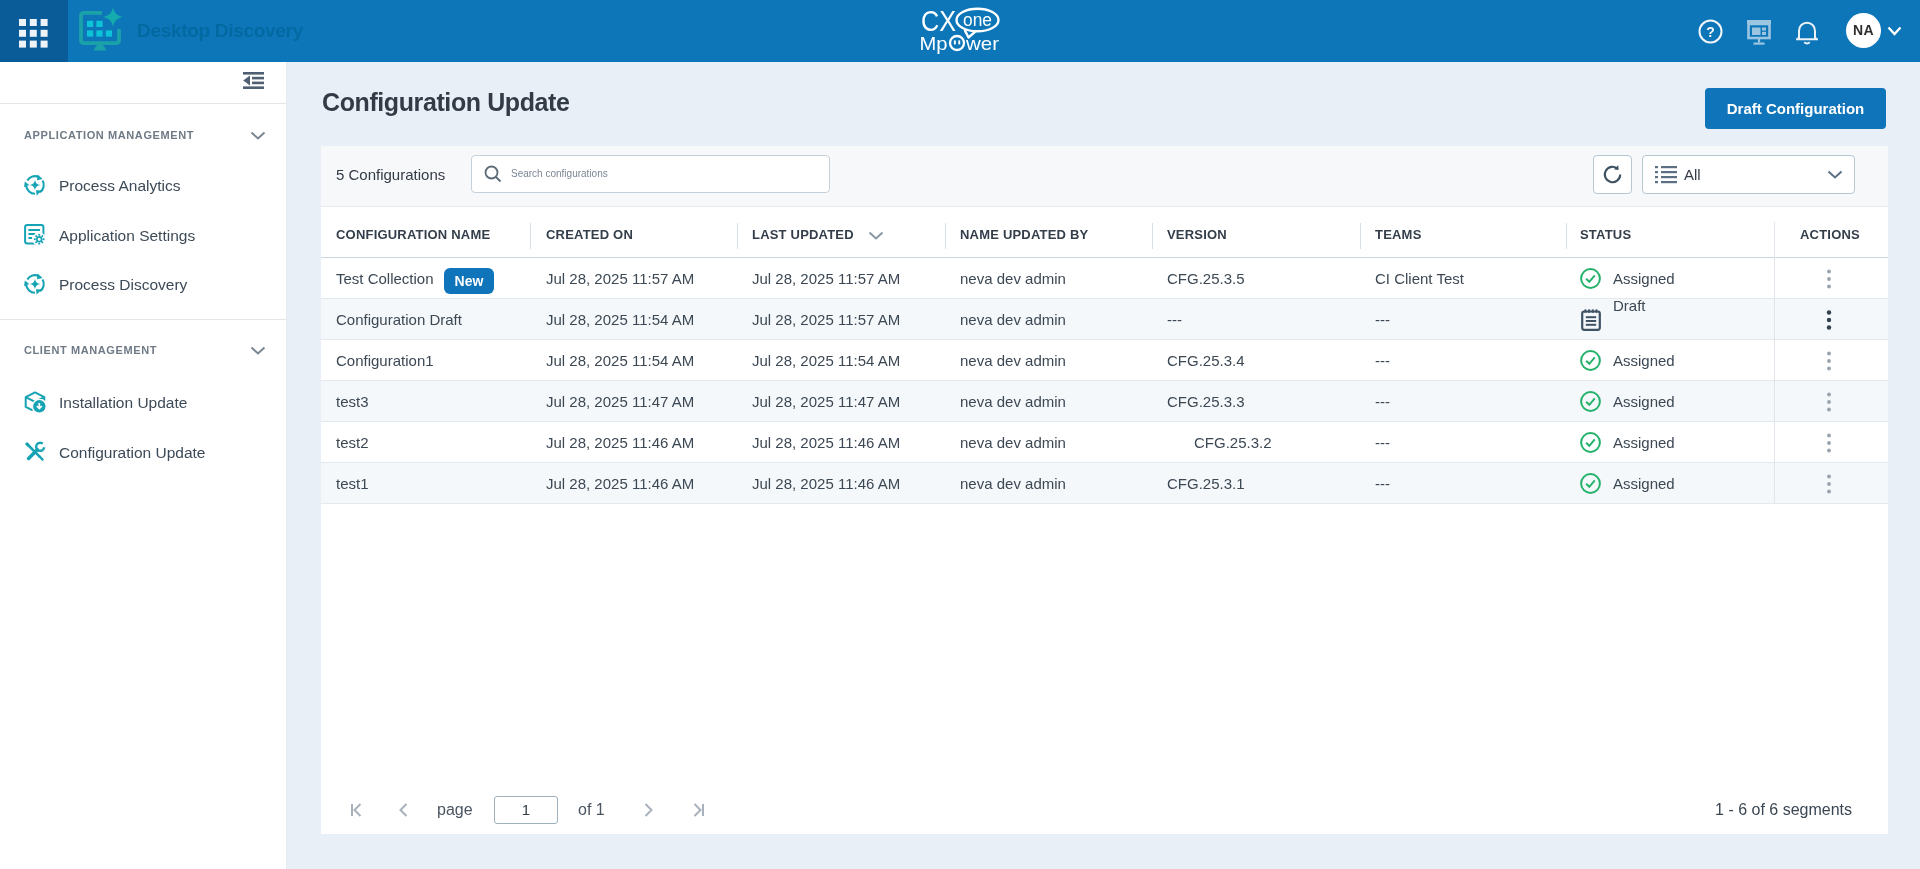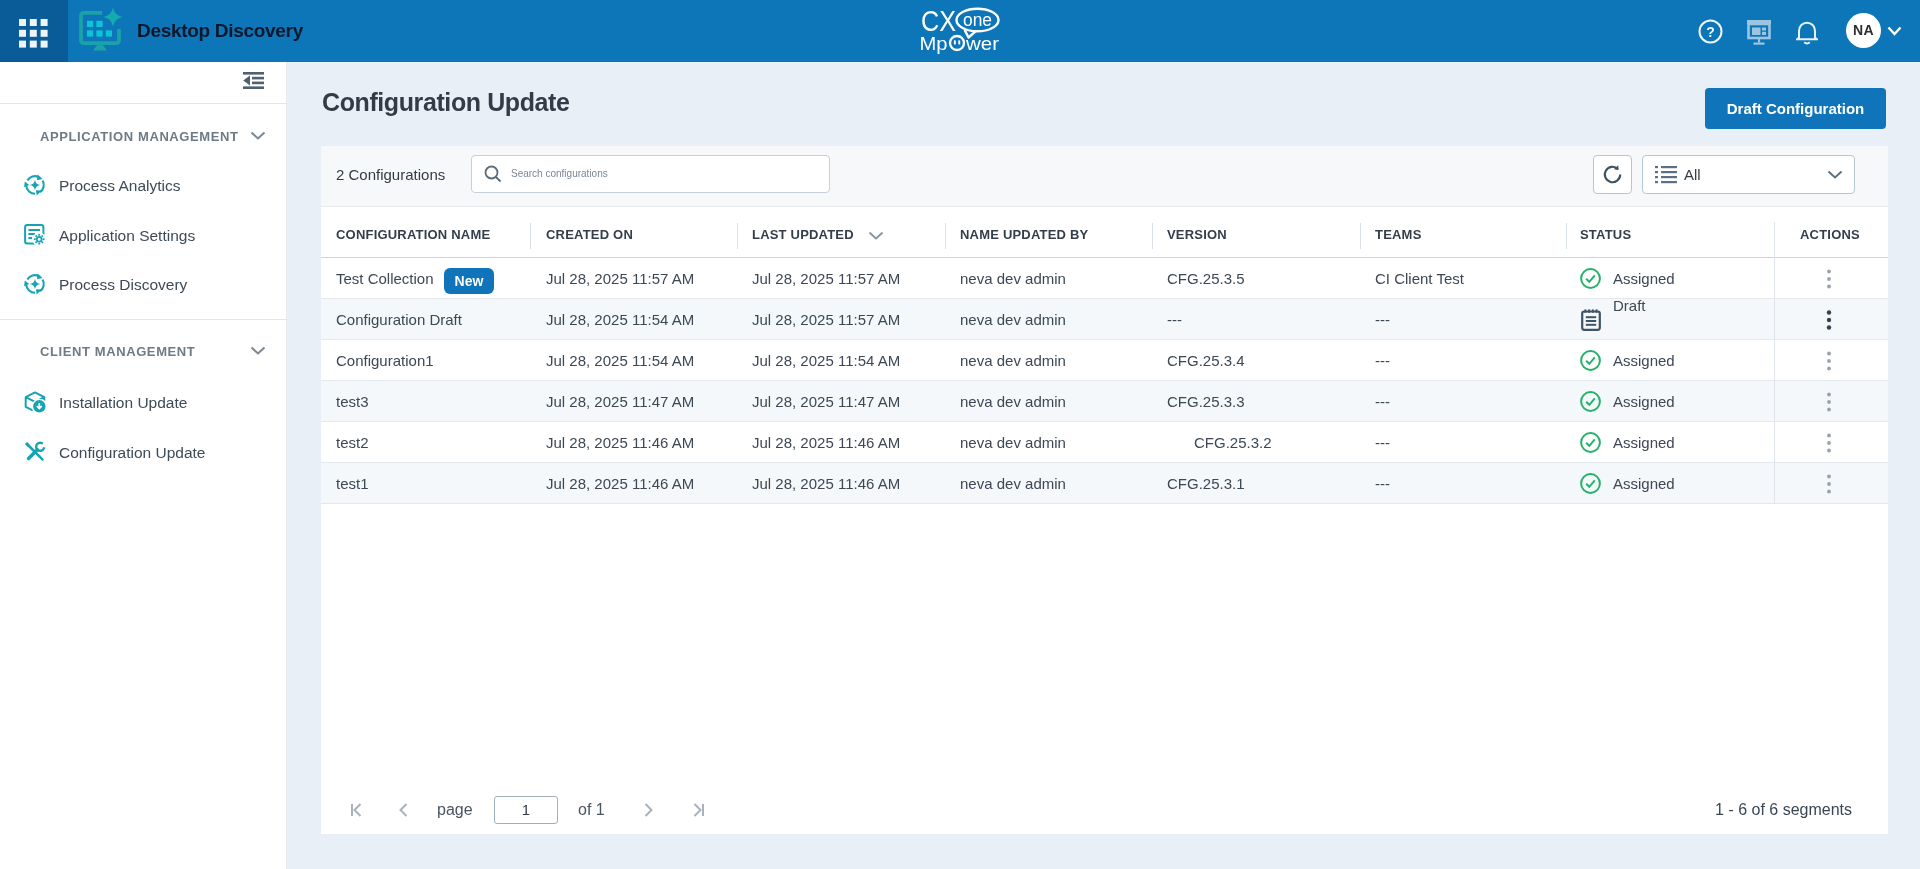--- a/index.html
+++ b/index.html
@@ -4,29 +4,29 @@
 <style>
 * { margin:0; padding:0; box-sizing:border-box; }
 html,body { width:1920px; height:869px; overflow:hidden; font-family:"Liberation Sans", sans-serif; }
 .abs { position:absolute; }
 body { position:relative; background:#e9eff7; }
 
 
 #topbar { position:absolute; left:0; top:0; width:1920px; height:62px; background:#0d76b9; }
 #appsq { position:absolute; left:0; top:0; width:68px; height:62px; background:#0a5c98; }
 
-#ddname { position:absolute; left:137px; top:0; height:62px; line-height:62px; color:#0f172a; font-size:19px; font-weight:700; letter-spacing:-0.3px; }
+#ddname { position:absolute; left:137px; top:0; height:62px; line-height:62px; color:#0369a1; font-size:19px; font-weight:700; letter-spacing:-0.3px; }
 
 
 #avatar { position:absolute; left:1846px; top:13px; width:35px; height:35px; border-radius:50%; background:#fff; color:#2e2e2e; font-size:14px; font-weight:700; text-align:center; line-height:35px; letter-spacing:0.3px; }
 
 
 #sidebar { position:absolute; left:0; top:62px; width:287px; height:807px; background:#fff; border-right:1px solid #e6eaee; }
 .sdiv { position:absolute; left:0; width:287px; height:1px; background:#e2e6ea; }
-.shead { position:absolute; left:40px; font-size:13px; font-weight:700; color:#6e7a85; letter-spacing:0.6px; }
+.shead { position:absolute; left:24px; font-size:11px; font-weight:700; color:#6e7a85; letter-spacing:0.6px; }
 .sitem { position:absolute; left:59px; font-size:15.5px; color:#3d4a57; }
 
 
 #heading { position:absolute; left:322px; top:88px; font-size:25px; font-weight:700; color:#333b46; letter-spacing:-0.4px; }
 #createbtn { position:absolute; left:1705px; top:88px; width:181px; height:41px; background:#0f74b9; border-radius:4px; color:#fff; font-size:15px; font-weight:700; text-align:center; line-height:41px; }
 #panel { position:absolute; left:321px; top:146px; width:1567px; height:688px; background:#fff; }
 
 #sixconf { position:absolute; left:336px; top:166px; font-size:15px; color:#333b46; }
 #searchbox { position:absolute; left:471px; top:155px; width:359px; height:38px; background:#fff; border:1px solid #c5d0d8; border-radius:4px; }
 #searchph { position:absolute; left:511px; top:156px; height:36px; line-height:36px; font-size:10px; color:#7b8794; }
@@ -214,21 +214,21 @@
   <polygon points="16.2,5.8 20.6,0.6 22,6.6" fill="#fff"></polygon>
   <line x1="13.3" y1="8.7" x2="4.6" y2="17.4" stroke="#16a3b4" stroke-width="3.5" stroke-linecap="round"></line>
 </svg>
 <div class="sitem" style="top:444px">Configuration Update</div>
 
 <div id="heading">Configuration Update</div>
 <div id="createbtn">Draft Configuration</div>
 <div id="panel"></div>
 <div class="abs" style="left:321px;top:146px;width:1567px;height:61px;background:#f7f8fa;border-bottom:1px solid #e7e9ec"></div>
 
-<div id="sixconf">2 Configurations</div>
+<div id="sixconf">5 Configurations</div>
 <div id="searchbox"></div>
 <svg class="abs" style="left:484px;top:165px" width="18" height="18" viewBox="0 0 18 18">
   <circle cx="7.5" cy="7.5" r="6" fill="none" stroke="#5c6b78" stroke-width="1.8"></circle>
   <line x1="12" y1="12" x2="16.5" y2="16.5" stroke="#5c6b78" stroke-width="1.8"></line>
 </svg>
 <div id="searchph">Search configurations</div>
 
 <div id="refreshbtn"></div>
 <svg class="abs" style="left:1602px;top:164px" width="21" height="21" viewBox="0 0 21 21">
   <path d="M18.2,10.5 A7.7,7.7 0 1 1 15.9,5" fill="none" stroke="#3d5160" stroke-width="2.1"></path>

